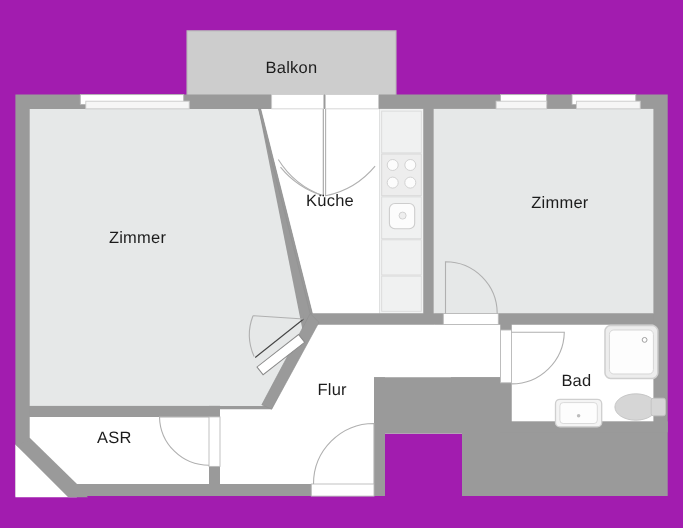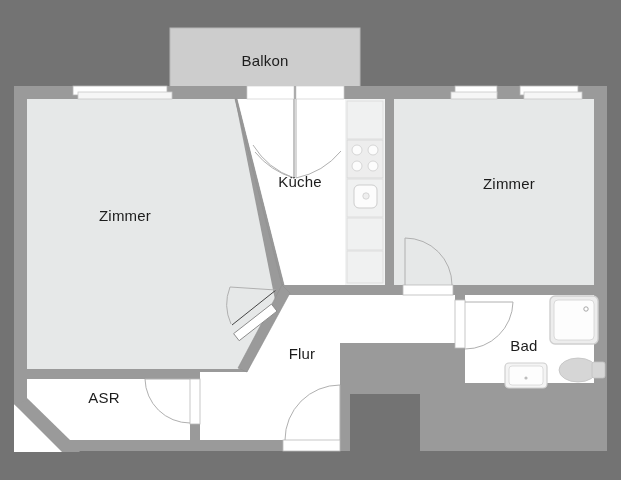--- a/index.html
+++ b/index.html
@@ -10,21 +10,21 @@
   body {
     width: 621px;
     height: 480px;
     font-family: "Liberation Sans", sans-serif;
     overflow: hidden;
   }
   #floorplan-root {
     position: relative;
     width: 621px;
     height: 480px;
-    background: #737373;
+    background: #a21caf;
   }
   #floorplan-svg {
     display: block;
     width: 621px;
     height: 480px;
   }
   .room-label {
     font-family: "Liberation Sans", sans-serif;
     font-size: 15px;
     fill: #1c1c1c;

